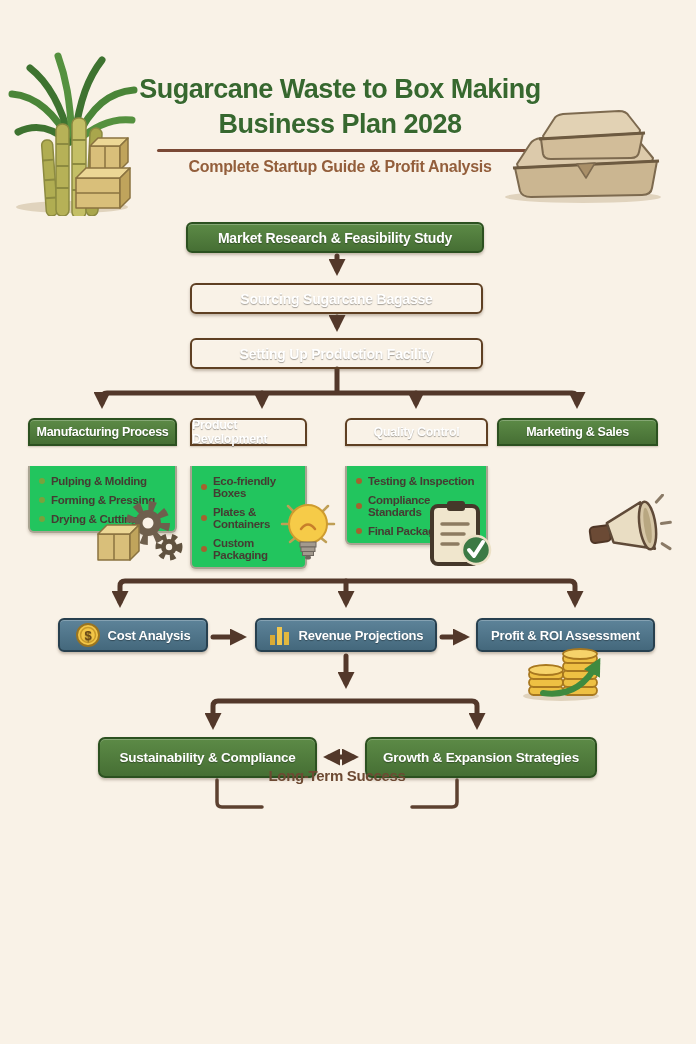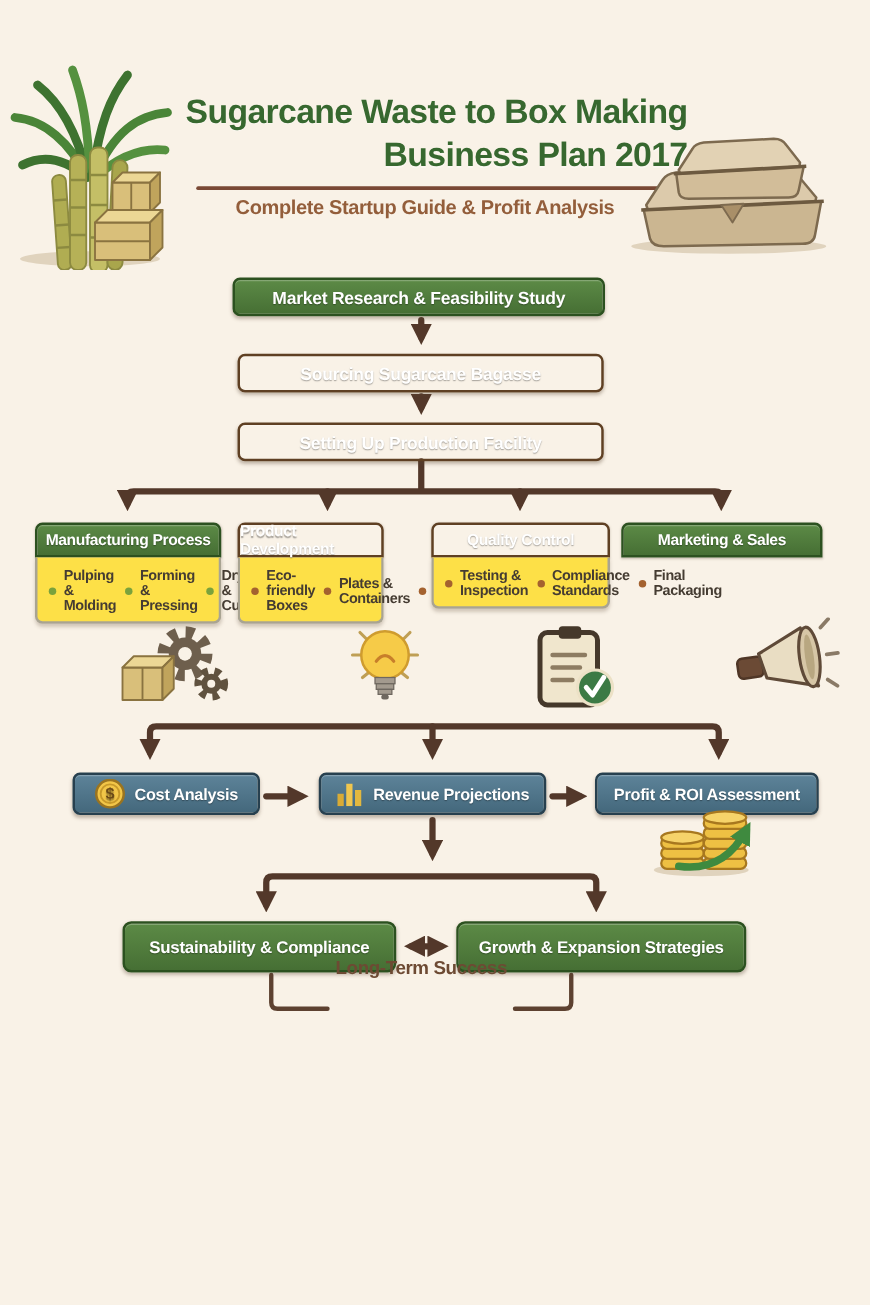--- a/index.html
+++ b/index.html
@@ -7,21 +7,21 @@
   .canvas{
     position:relative;width:696px;height:1044px;margin:0 auto;
     background:#f9f2e7;overflow:hidden;
     font-family:"Liberation Sans",sans-serif;font-weight:bold;
   }
   .abs{position:absolute;}
   svg{display:block;}
 
   
   .title{
-    left:130px;top:72px;width:420px;text-align:right;
+    left:130px;top:72px;width:420px;text-align:center;
     font-size:27px;line-height:35px;letter-spacing:-0.5px;color:#37682f;
     text-shadow:0 1px 0 rgba(255,255,255,.4);
   }
   .divider{left:157px;top:149px;width:372px;height:3px;background:#7a4935;border-radius:2px;}
   .subtitle{
     left:130px;top:158px;width:420px;text-align:center;
     font-size:16px;letter-spacing:-0.3px;color:#935e3b;
   }
 
   
@@ -36,24 +36,25 @@
   .theme-teal{background:linear-gradient(180deg,#5d8399,#44687c);border:2px solid #27404f;}
 
   
   .col-header{
     display:flex;align-items:center;justify-content:center;
     height:28px;border-radius:6px 6px 0 0;color:#fff;
     font-size:12.5px;letter-spacing:-0.3px;text-shadow:0 1px 1px rgba(0,0,0,.35);
     box-shadow:0 1px 2px rgba(90,70,50,.3), inset 0 1px 0 rgba(255,255,255,.25);
   }
   .col-body{
-    background:#fde047;border:2px solid #a9a492;border-top:none;
+    background:#22c55e;border:2px solid #a9a492;border-top:none;
     border-radius:0 0 6px 6px;padding:9px 8px 6px 9px;
-    display:flex;flex-direction:row;gap:7px;
+    display:flex;flex-direction:column;gap:7px;
     box-shadow:0 2px 3px rgba(90,70,50,.25);
+    margin-top:20px;
   }
   .bullet-item{display:flex;align-items:center;gap:6px;
     font-size:11.5px;letter-spacing:-0.3px;color:#453c32;}
   .dot{width:6px;height:6px;border-radius:50%;flex:0 0 auto;}
   .dot-green{background:#7aa23c;}
   .dot-brown{background:#a4622f;}
 
   .teal-label{font-size:13px;letter-spacing:-0.2px;}
   .bottom-box{font-size:13.5px;letter-spacing:-0.2px;border-radius:7px;}
   .footer-label{
@@ -133,21 +134,21 @@
         <rect x="0" y="10" width="44" height="30" fill="#d9bf7a"></rect>
         <path d="M0 10 L10 0 L54 0 L44 10 z" fill="#ecd795"></path>
         <path d="M44 10 L54 0 L54 30 L44 40 z" fill="#c0a45c"></path>
         <path d="M0 25 H44" fill="none"></path>
       </g>
     </g>
   </svg>
 
   <div class="abs title">
     <div>Sugarcane Waste to Box Making</div>
-    <div>Business Plan 2017</div>
+    <div>Business Plan 2028</div>
   </div>
   <div class="abs divider"></div>
   <div class="abs subtitle">Complete Startup Guide &amp; Profit Analysis</div>
 
   <svg class="abs" style="left:487px;top:102px" width="185" height="102" viewBox="0 0 185 102">
     <ellipse cx="96" cy="95" rx="78" ry="6" fill="#e0d3bd"></ellipse>
     <g stroke="#7d6a4f" stroke-width="2" stroke-linejoin="round">
       <path d="M30 62 L43 42 Q46 37 54 36 L138 32 Q147 32 151 38 L166 56 L164 64 L32 68 z" fill="#dccaab"></path>
       <path d="M28 66 L170 59 L165 86 Q164 93 155 93 L44 95 Q35 95 33 89 z" fill="#cbb691"></path>
       <path d="M26 66 L172 59" stroke="#6d5a40" stroke-width="3" fill="none"></path>

